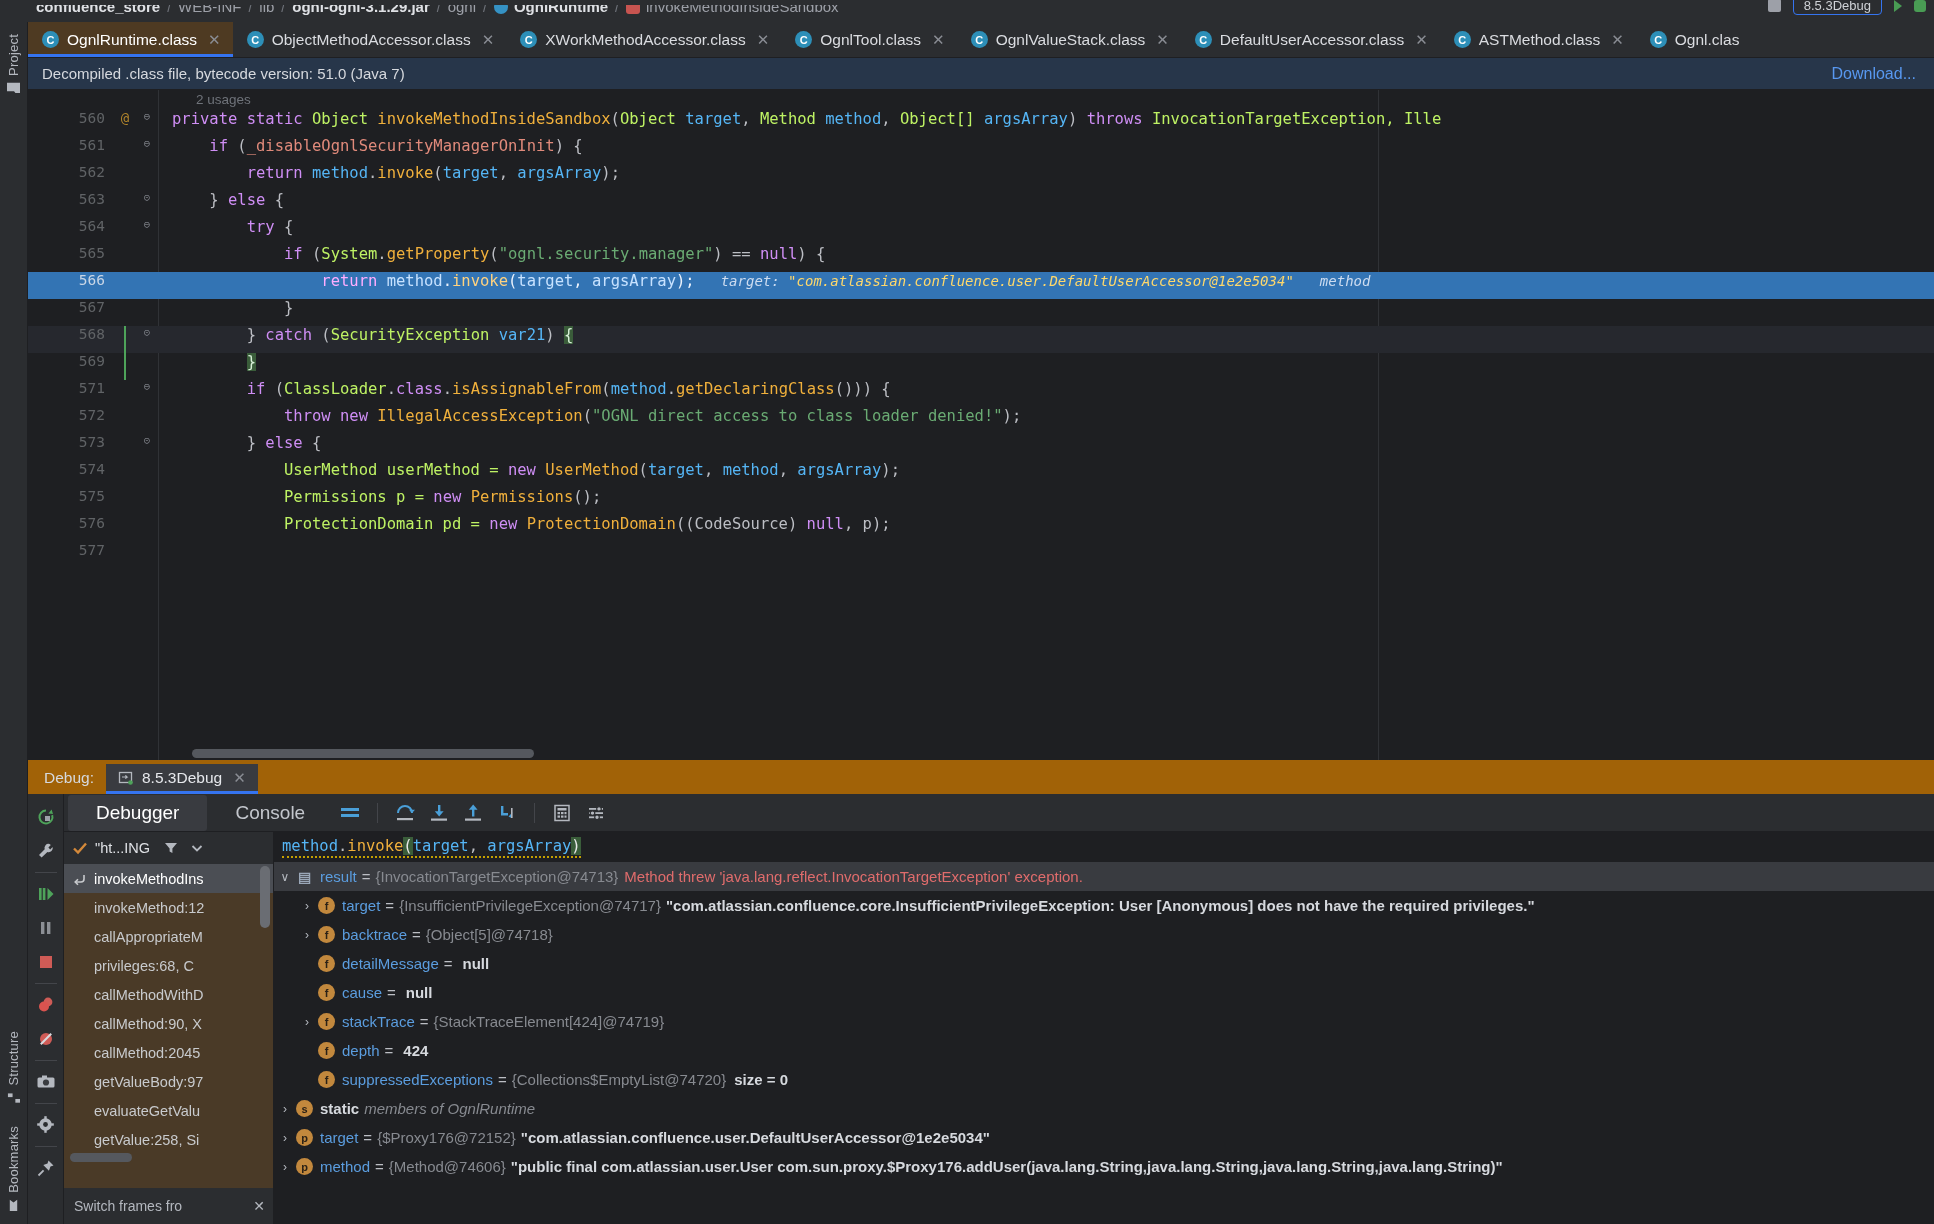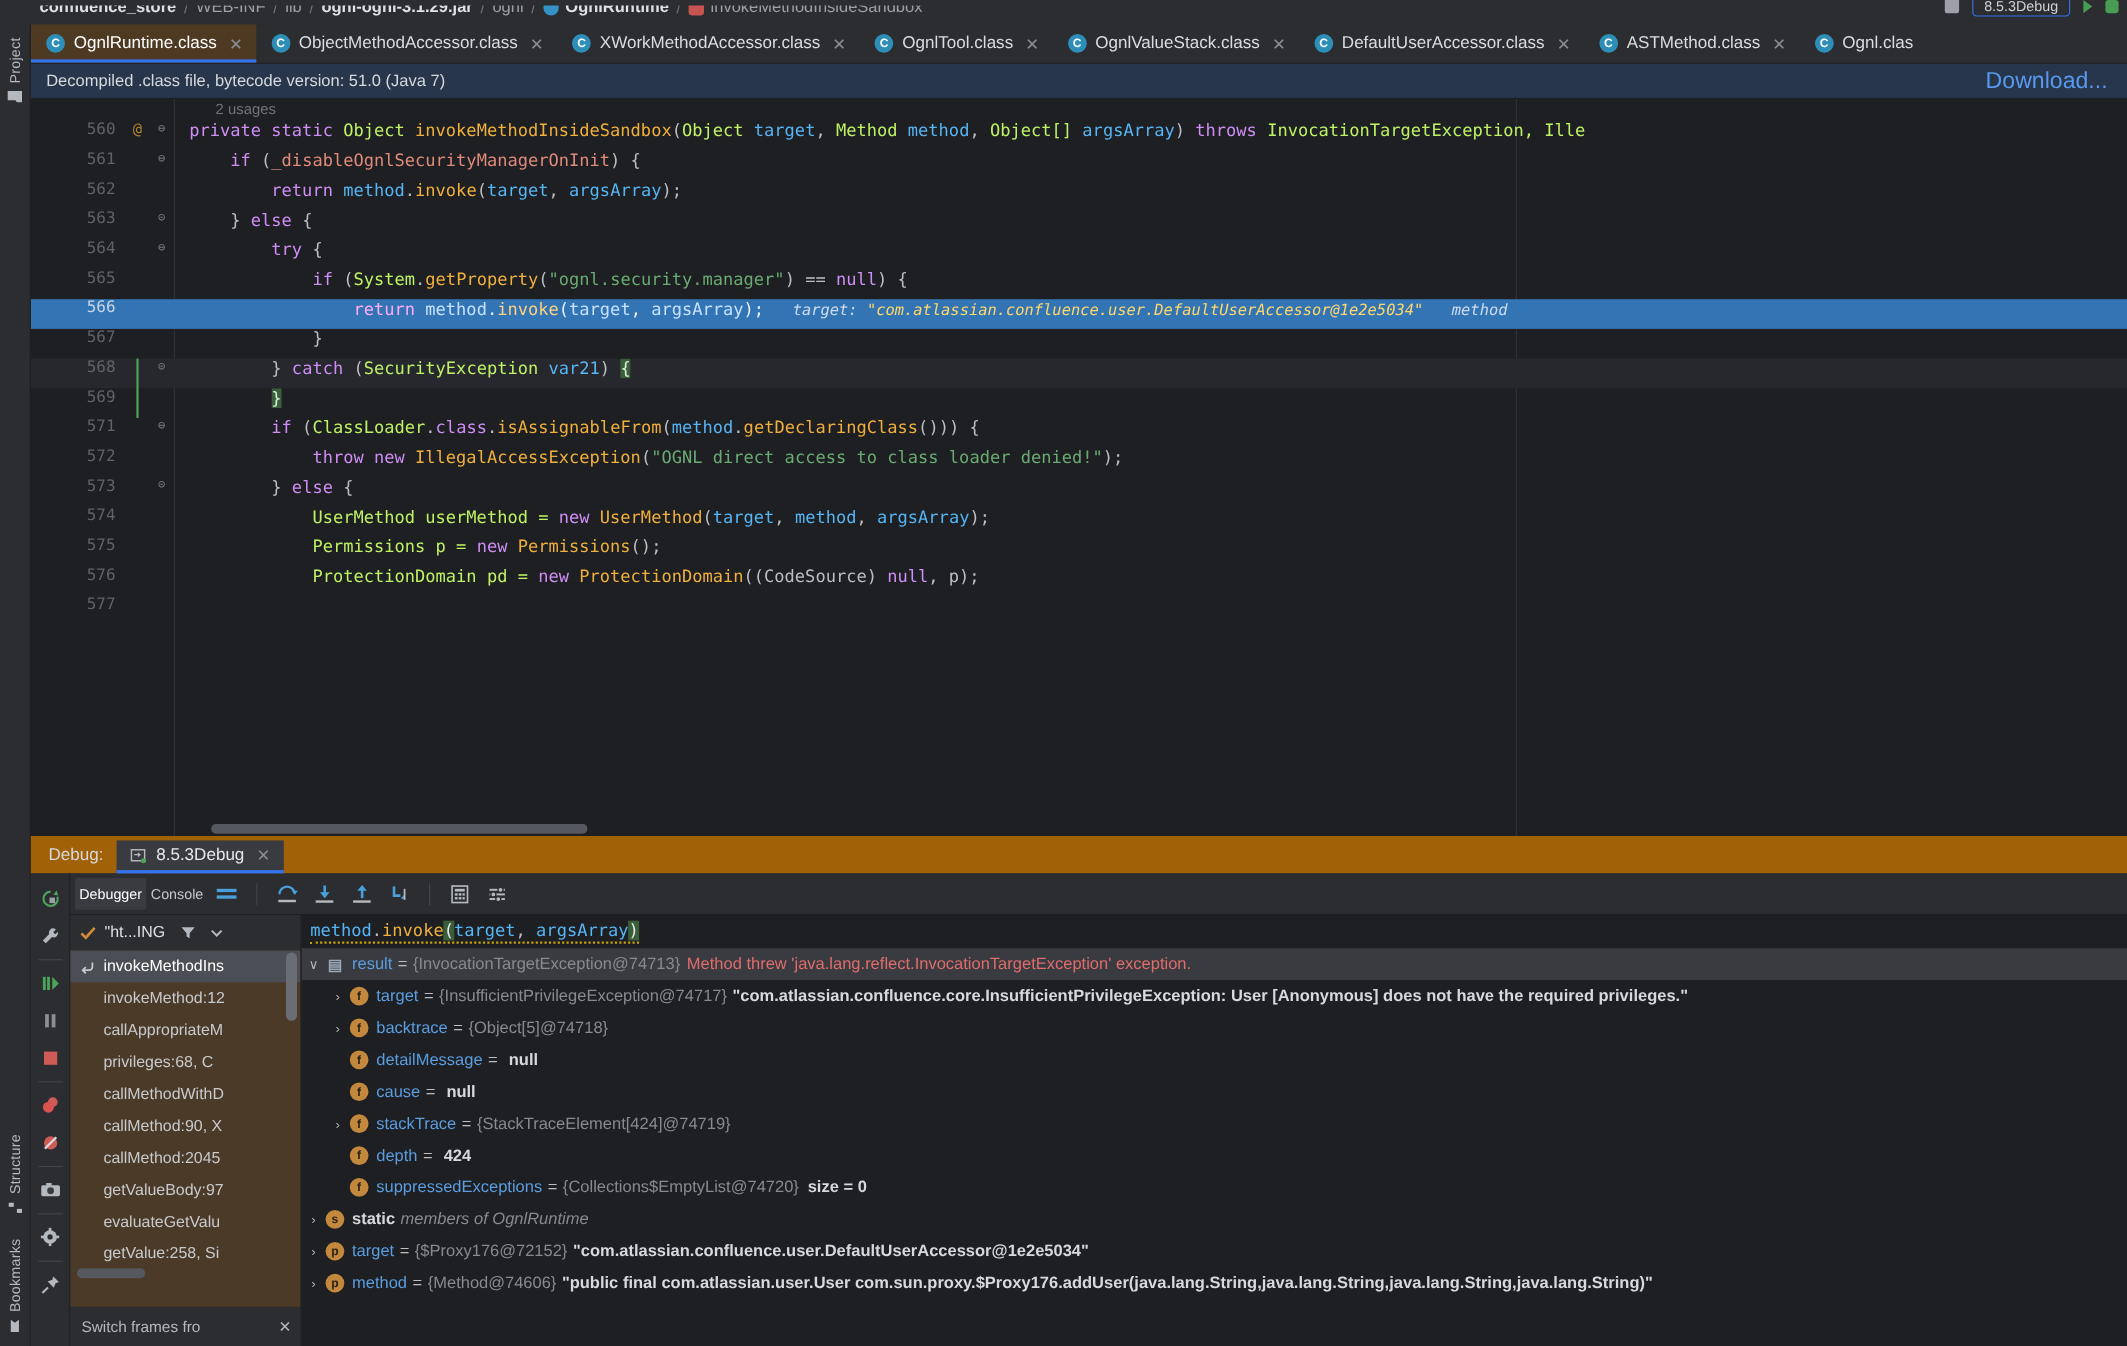--- a/index.html
+++ b/index.html
@@ -83,21 +83,21 @@
   }
   .tab-close { color: #8a8d94; font-size: 15px; margin-left: 3px; }
 
   
   .banner {
     height: 32px; min-height: 32px; background: #27364a;
     display: flex; align-items: center; justify-content: space-between;
     padding: 0 18px 0 14px; font-size: 15px; color: #d6d9de;
     border-bottom: 1px solid #1e1f22;
   }
-  .banner a { color: #5898f0; text-decoration: none; font-size: 21px; cursor: pointer; }
+  .banner a { color: #5898f0; text-decoration: none; font-size: 16px; cursor: pointer; }
 
   
   .editor {
     flex: 1; min-height: 0; background: #1e1f22; position: relative;
     overflow: hidden;
     font-family: "DejaVu Sans Mono", monospace;
     font-size: 15.5px;
   }
   .hint-row {
     height: 20px; color: #6f737a; font-size: 13.5px;
@@ -181,21 +181,21 @@
   .tool-div { width: 22px; height: 1px; background: #43454a; margin: 4px 0; }
 
   .dbg-right { flex: 1; display: flex; flex-direction: column; min-width: 0; }
 
   .dbg-tabs {
     height: 38px; min-height: 38px; display: flex; align-items: center;
     gap: 0; background: #2b2d30; padding-left: 4px;
     border-bottom: 1px solid #1e1f22;
   }
   .dbg-tab {
-    font-size: 13px; color: #c3c6cc; padding: 7px 4px; cursor: pointer;
+    font-size: 19px; color: #c3c6cc; padding: 7px 28px; cursor: pointer;
   }
   .dbg-tab.active { background: #393b40; color: #ffffff; border-radius: 3px; }
   .dbg-tb-sep { width: 1px; height: 20px; background: #43454a; margin: 0 10px; }
   .dbg-tb-ico { width: 34px; height: 30px; display: flex; align-items: center; justify-content: center; cursor: pointer; }
 
   .dbg-panes { flex: 1; display: flex; min-height: 0; }
 
   .frames-pane {
     width: 210px; min-width: 210px; display: flex; flex-direction: column;
     background: #2b2d30; border-right: 1px solid #1e1f22; position: relative;

